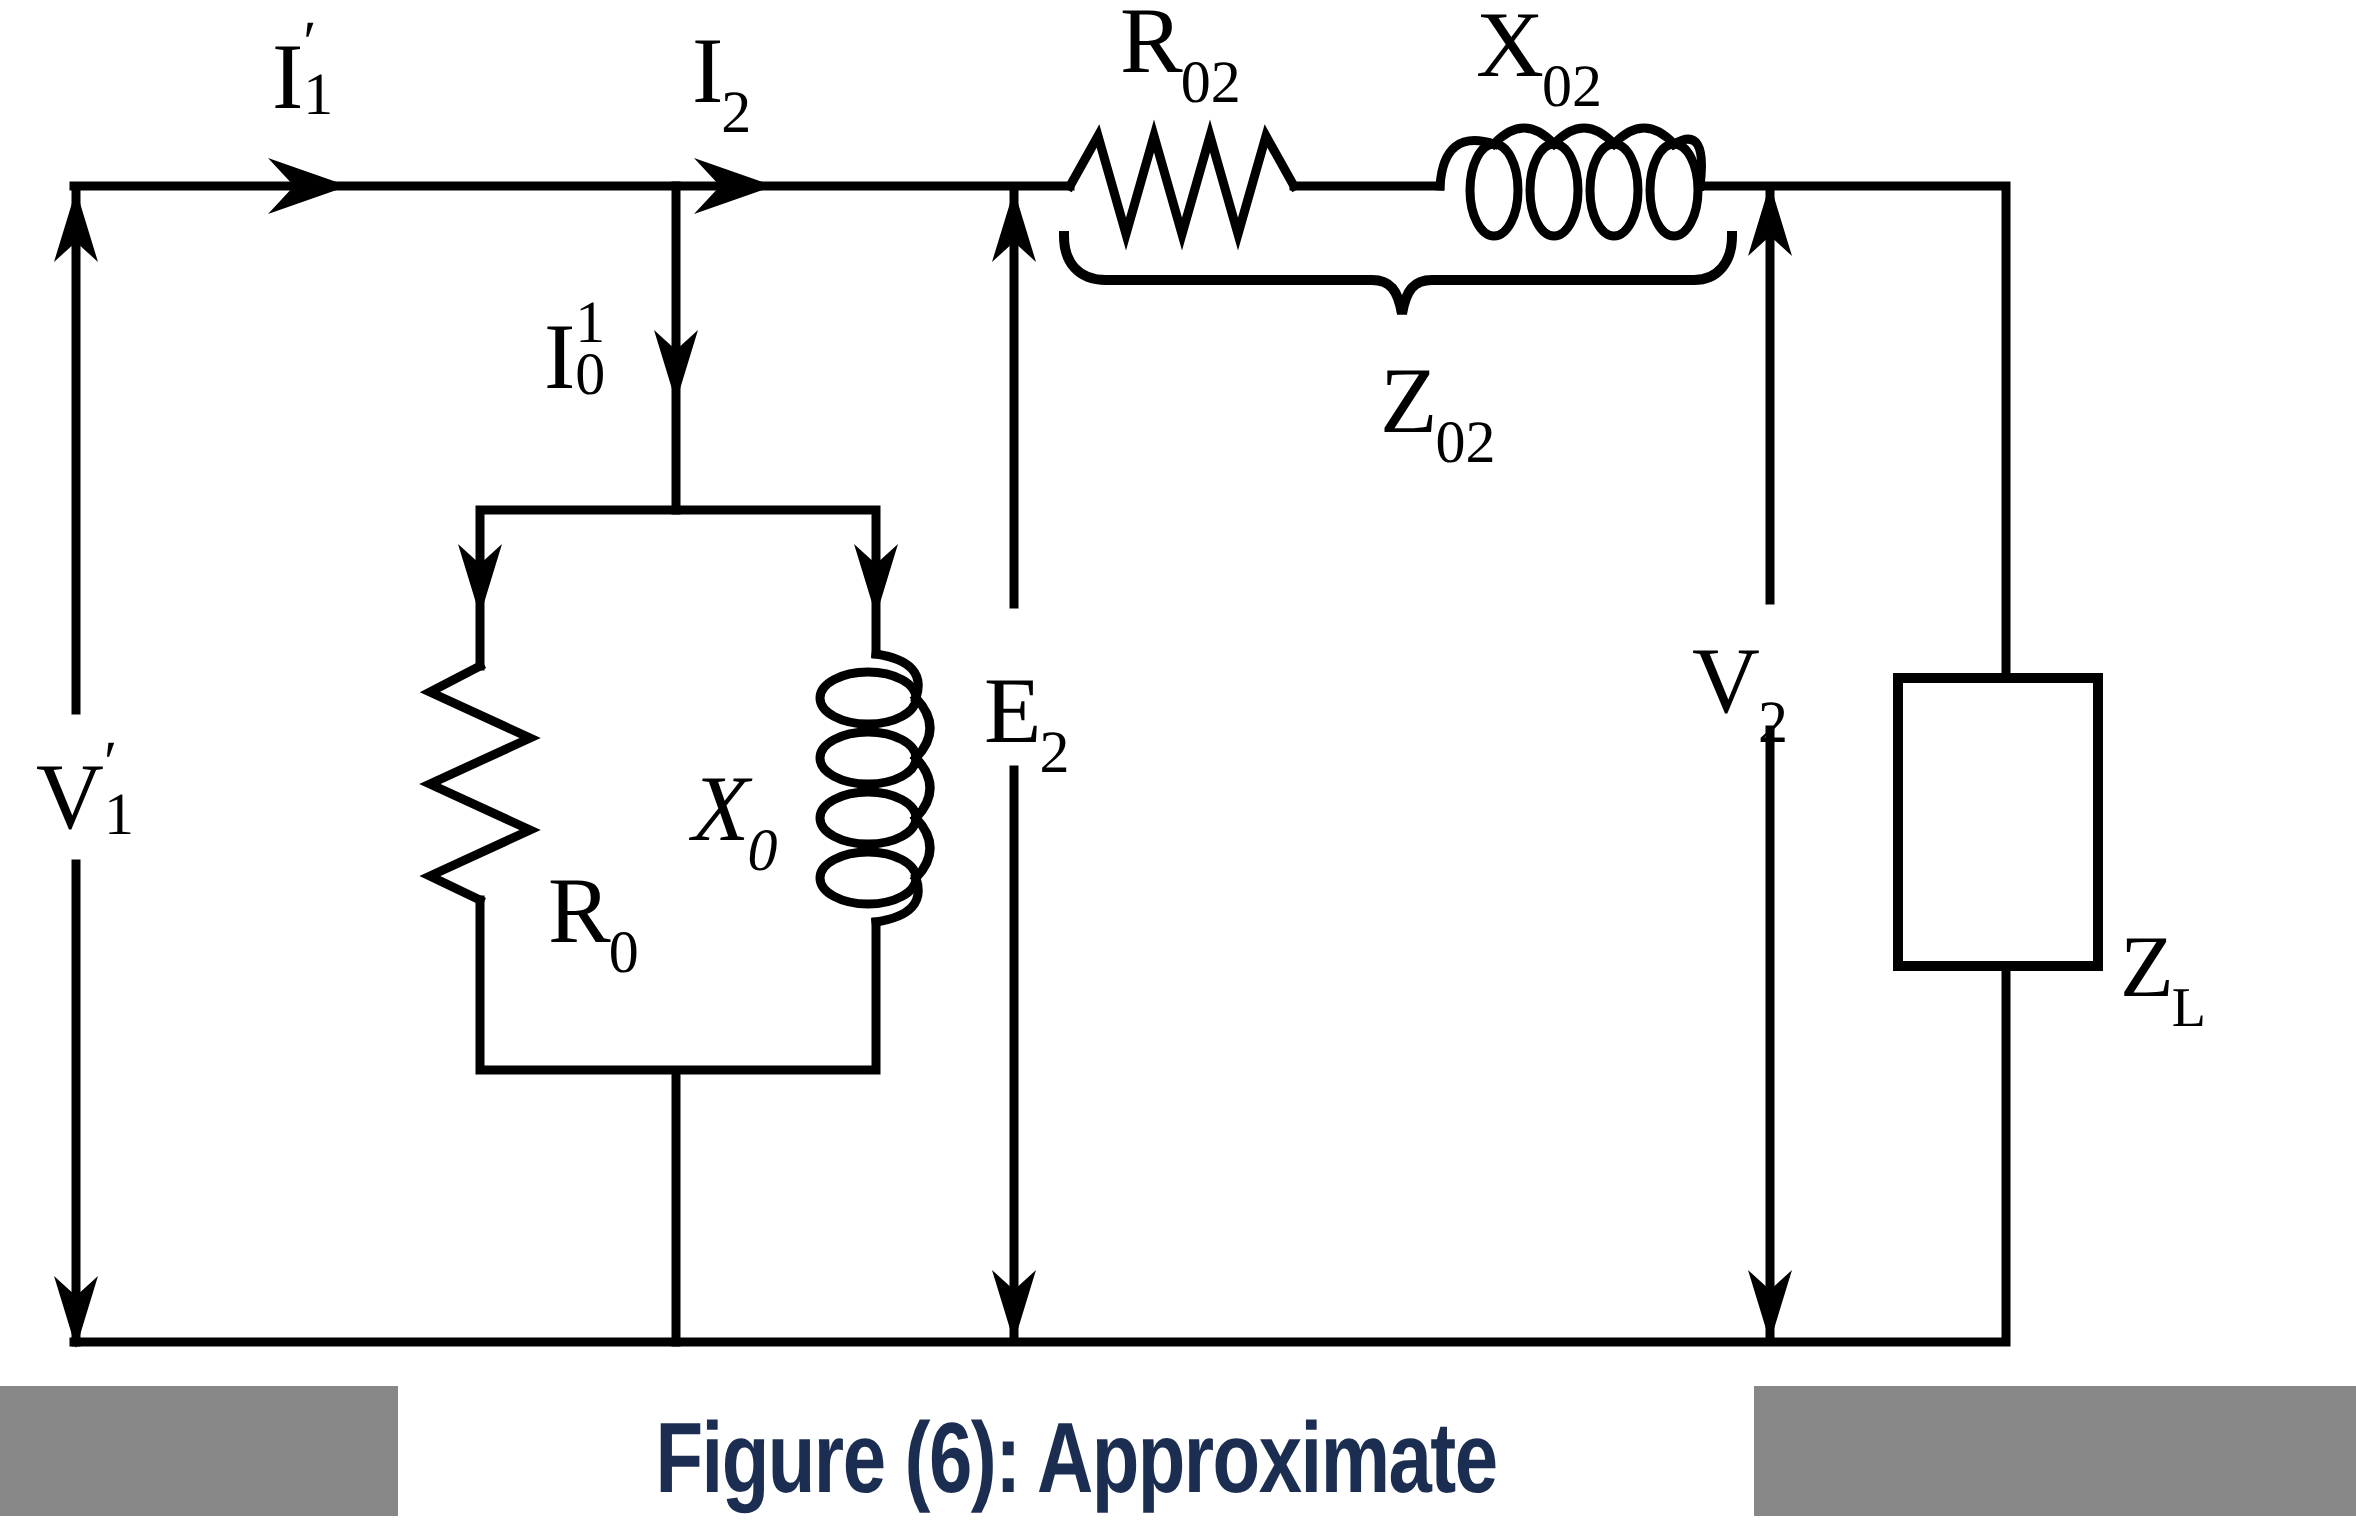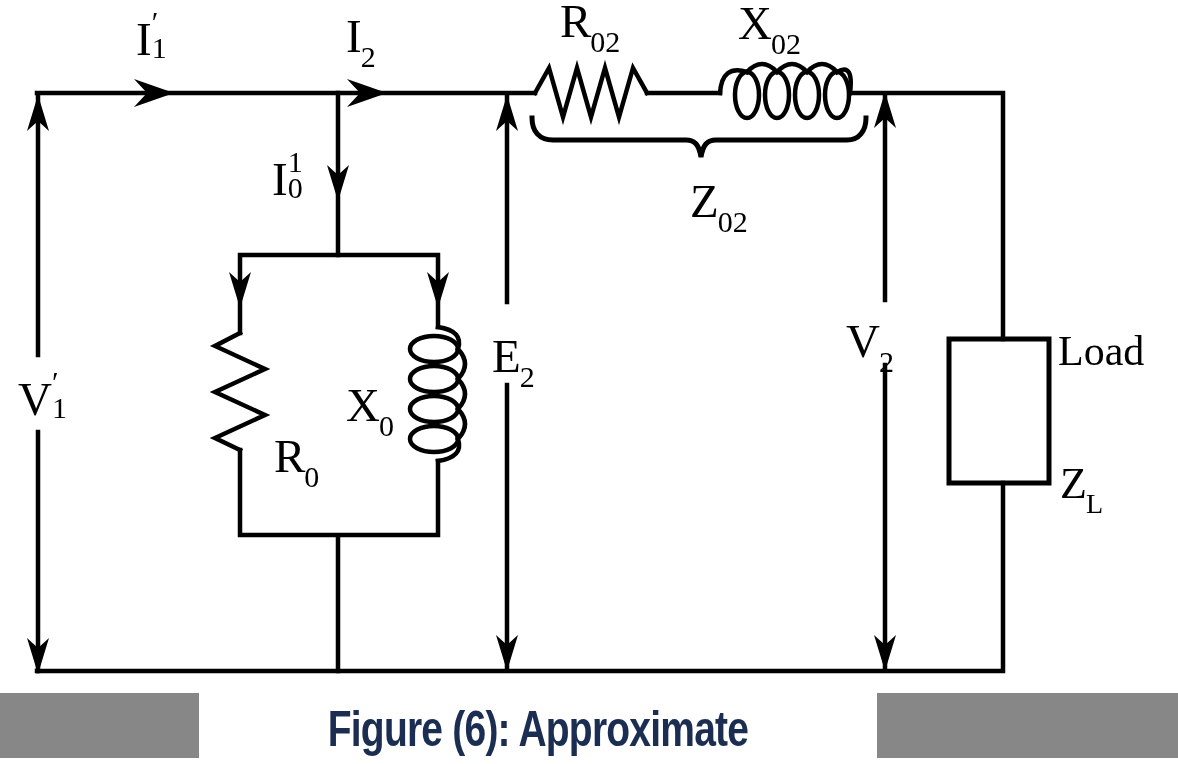--- a/index.html
+++ b/index.html
@@ -115,33 +115,32 @@
   </div>
 
   <div class="clabel" style="left:690px;top:178px;">
     <span class="base">Z</span><span class="sub">02</span>
   </div>
 
   <div class="clabel" style="left:274px;top:386px;margin-top:47px;">
     <span class="base">R</span><span class="sub">0</span>
   </div>
 
-  <div class="clabel" style="left:346px;top:382px;">
+  <div class="clabel" style="left:346px;top:382px;font-style:italic;">
     <span class="base">X</span><span class="sub">0</span>
   </div>
 
   <div class="clabel" style="left:492px;top:333px;">
     <span class="base">E</span><span class="sub">2</span>
   </div>
 
   <div class="clabel" style="left:846px;top:318px;">
     <span class="base">V</span><span class="sub">2</span>
   </div>
 
-  <div class="plain" style="left:1058px;top:330px;">Load</div>
 
   <div class="clabel" style="left:1060px;top:462px;">
     <span class="base" style="font-size:44px;">Z</span><span class="sub" style="font-size:28px;">L</span>
   </div>
 
   <div class="graybar" style="left: 0px; width: 199px; background: rgb(135, 135, 135);"></div>
   <div class="graybar" style="left: 877px; width: 301px; background: rgb(135, 135, 135);"></div>
   <div id="caption" style="color: rgb(27, 46, 82);">Figure (6): Approximate Circuit</div>
 
 </div>

